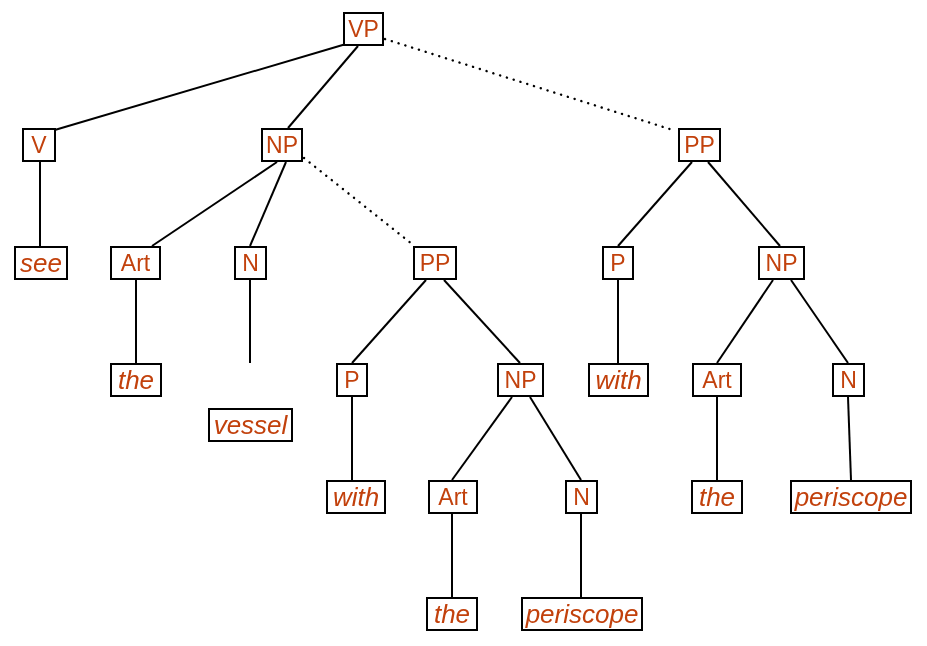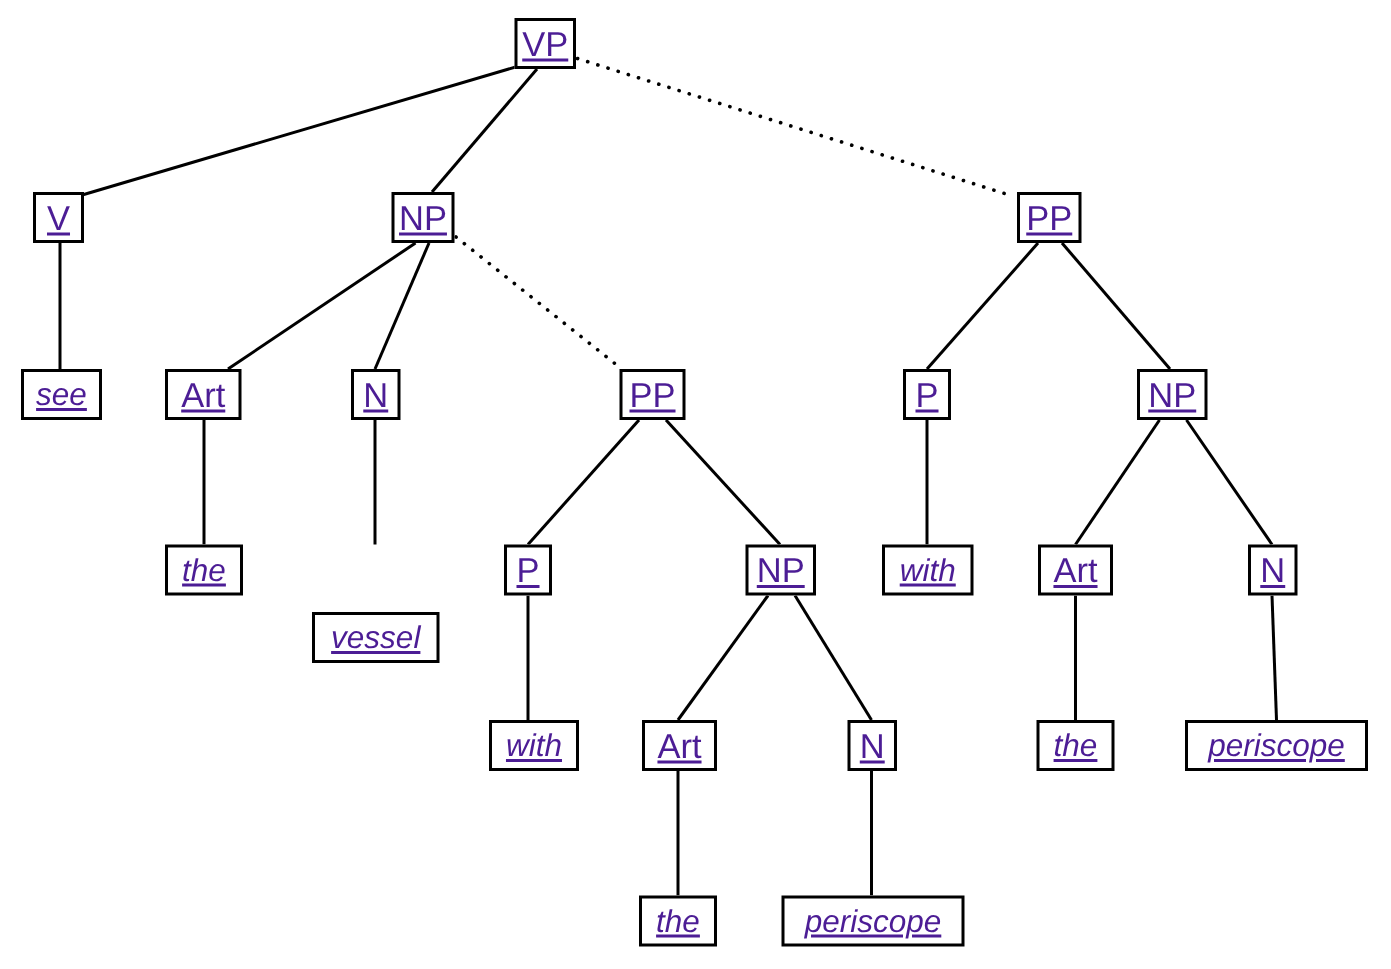--- a/index.html
+++ b/index.html
@@ -23,32 +23,31 @@
     height: 646px;
   }
   .node {
     position: absolute;
     box-sizing: border-box;
     border: 2px solid #000000;
     background: #ffffff;
     display: flex;
     align-items: center;
     justify-content: center;
-    color: #4c1d95;
+    color: #c2410c;
     line-height: 1;
     white-space: nowrap;
-    text-decoration: underline;
   }
   .cat {
     font-size: 23px;
     font-style: normal;
     font-weight: normal;
   }
   .leaf {
-    font-size: 21px;
+    font-size: 26px;
     font-style: italic;
     font-weight: normal;
   }
 </style>
 </head>
 <body>
 
 <div id="canvas">
   <svg id="edges" viewBox="0 0 927 646" xmlns="http://www.w3.org/2000/svg">
       <line x1="346" y1="44" x2="48" y2="132" stroke="#000000" shape-rendering="geometricPrecision" stroke-width="2"></line>

